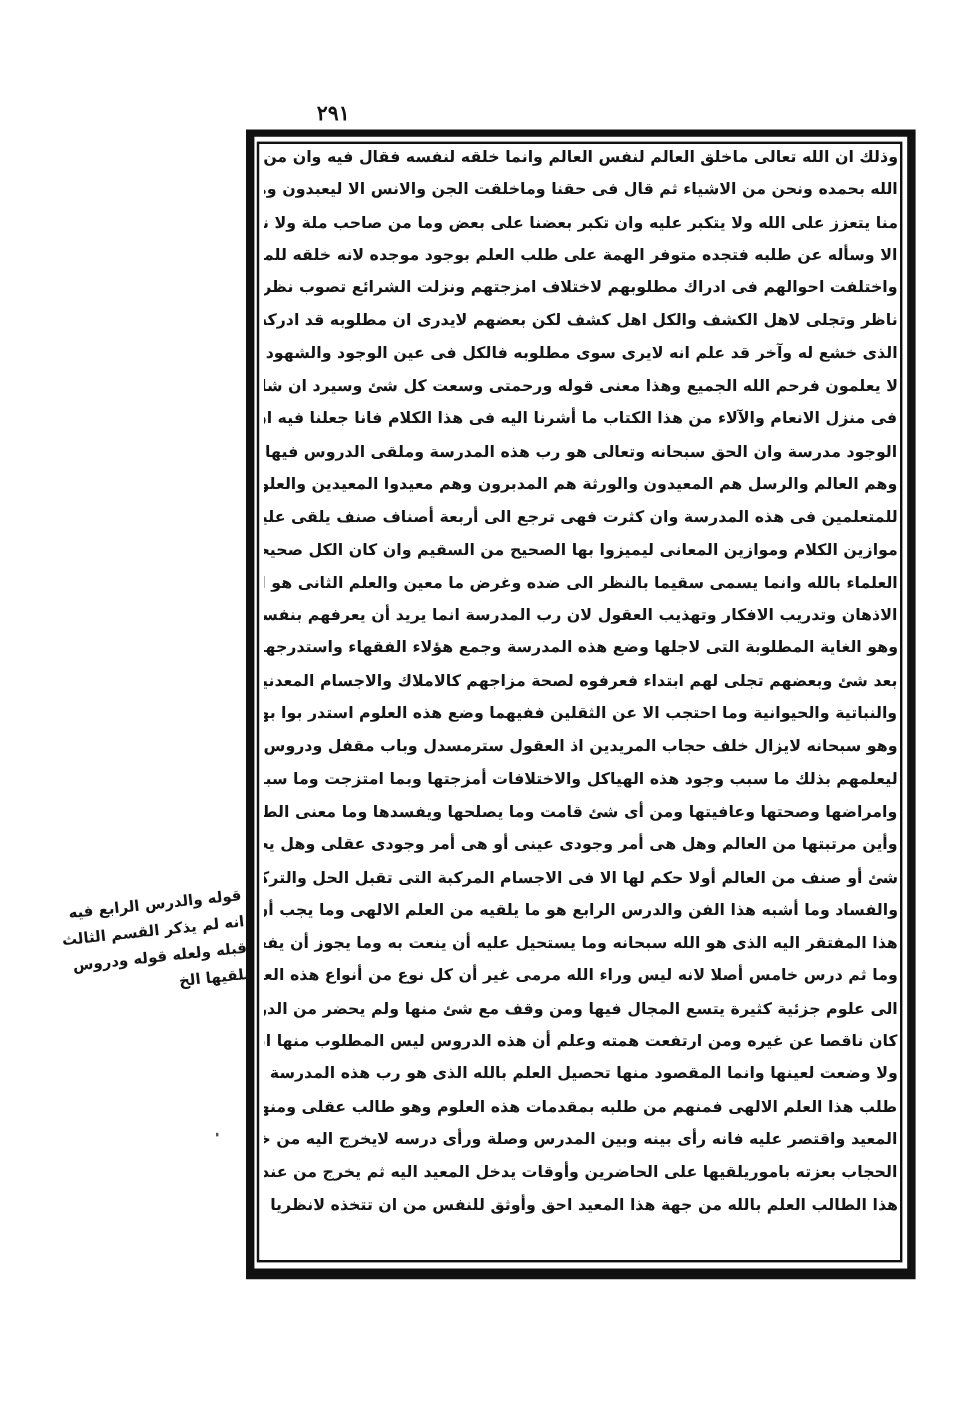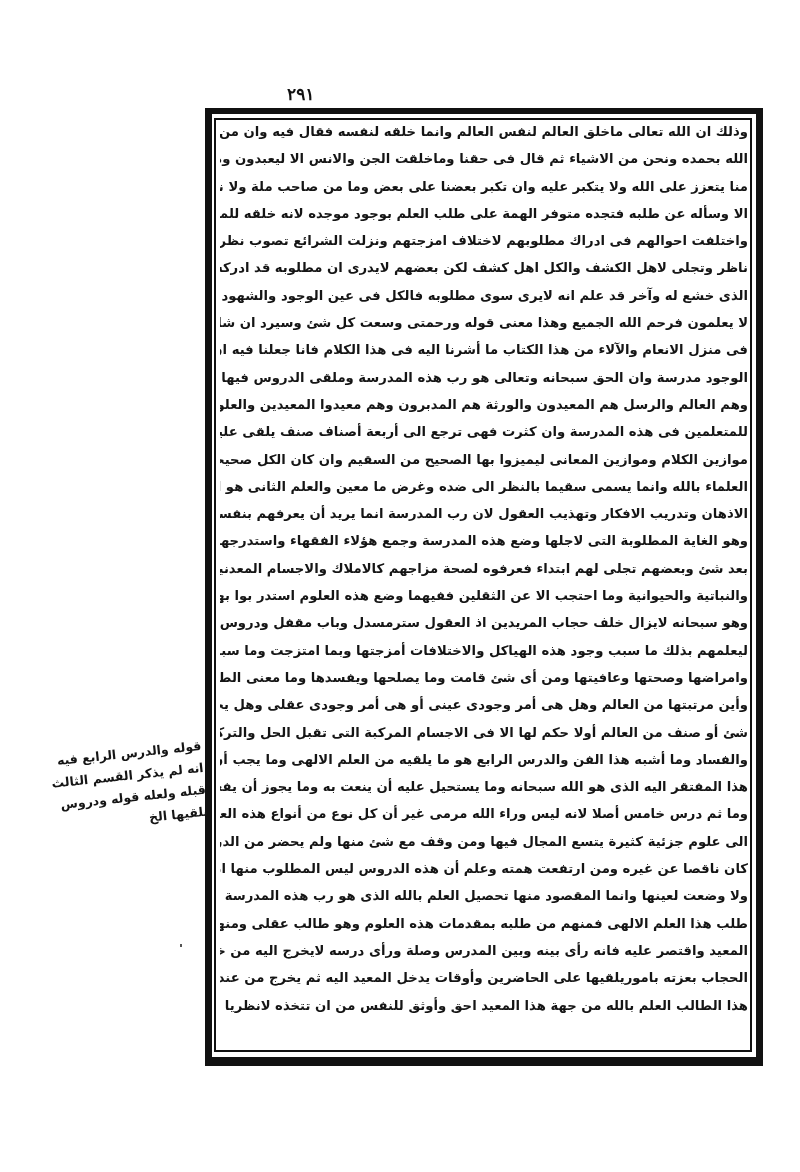--- a/index.html
+++ b/index.html
@@ -1,21 +1,21 @@
 <!DOCTYPE html>
 <html><head>
 <meta charset="utf-8">
 <style>
   html, body { margin: 0; padding: 0; background: #ffffff; }
   body {
     width: 800px; height: 1172px; position: relative; overflow: hidden;
     font-family: "DejaVu Sans", sans-serif; color: #111;
   }
   .page-number {
-    position: absolute; left: 287px; top: 84px; width: 60px;
+    position: absolute; left: 264px; top: 84px; width: 60px;
     font-family: "DejaVu Serif", serif; font-size: 17px; font-weight: bold;
     letter-spacing: 1px; color: #111;
   }
   .frame-outer {
     position: absolute; left: 205px; top: 108px; width: 558px; height: 958px;
     border-top: 6px solid #111; border-right: 7px solid #111;
     border-bottom: 9px solid #111; border-left: 7px solid #111;
     box-sizing: border-box;
   }
   .frame-inner {

